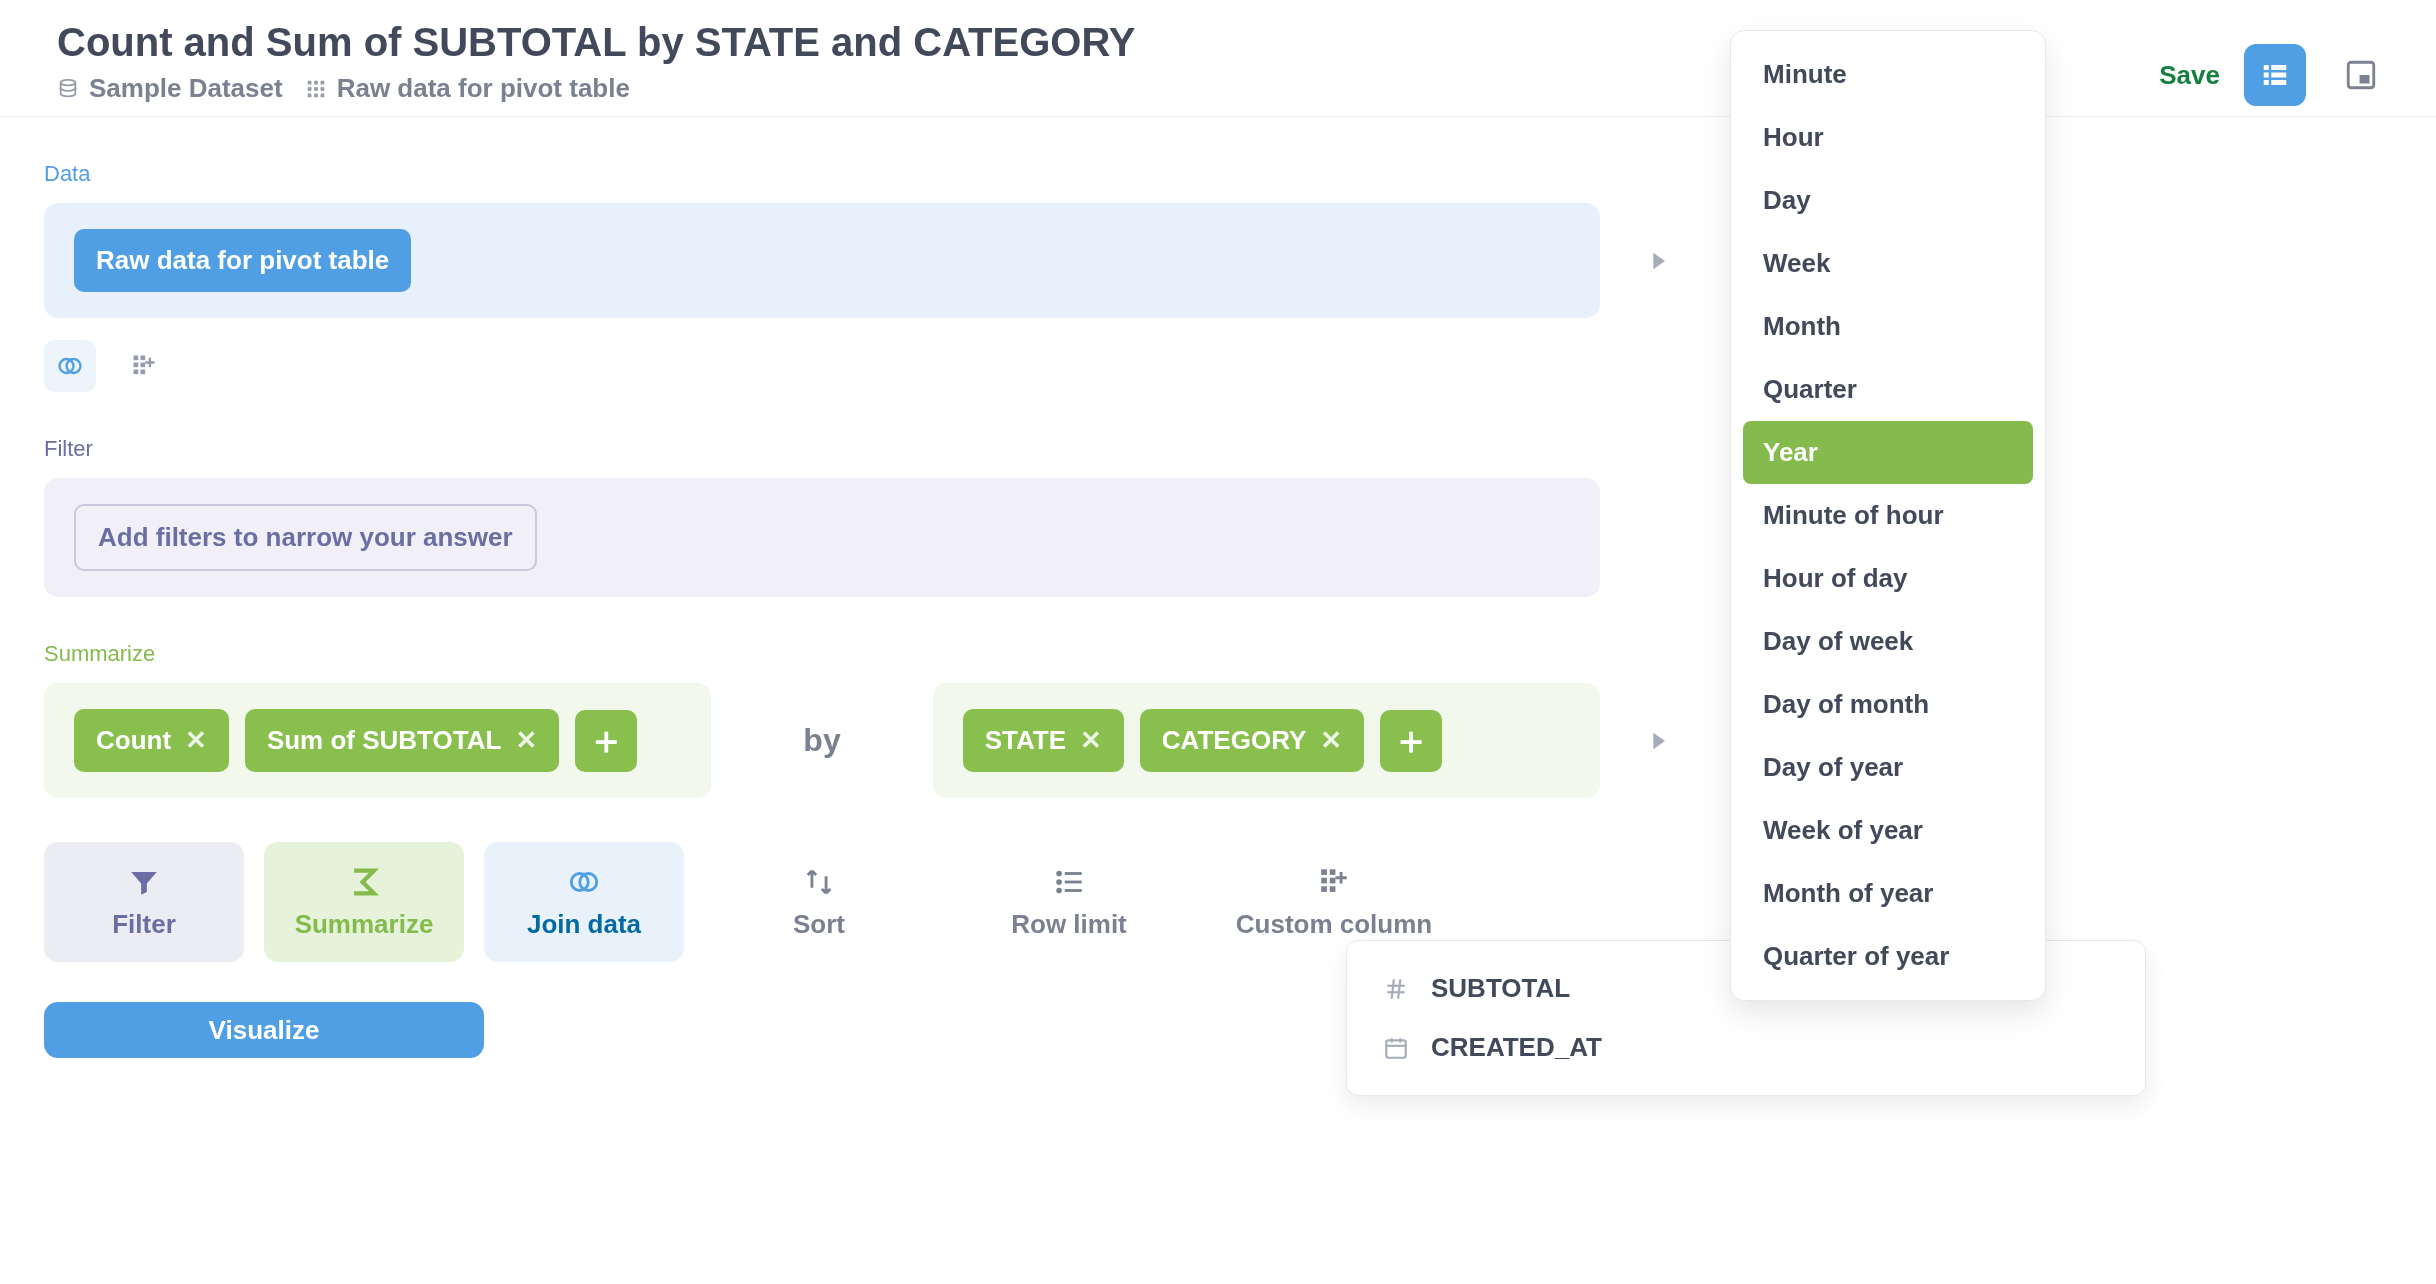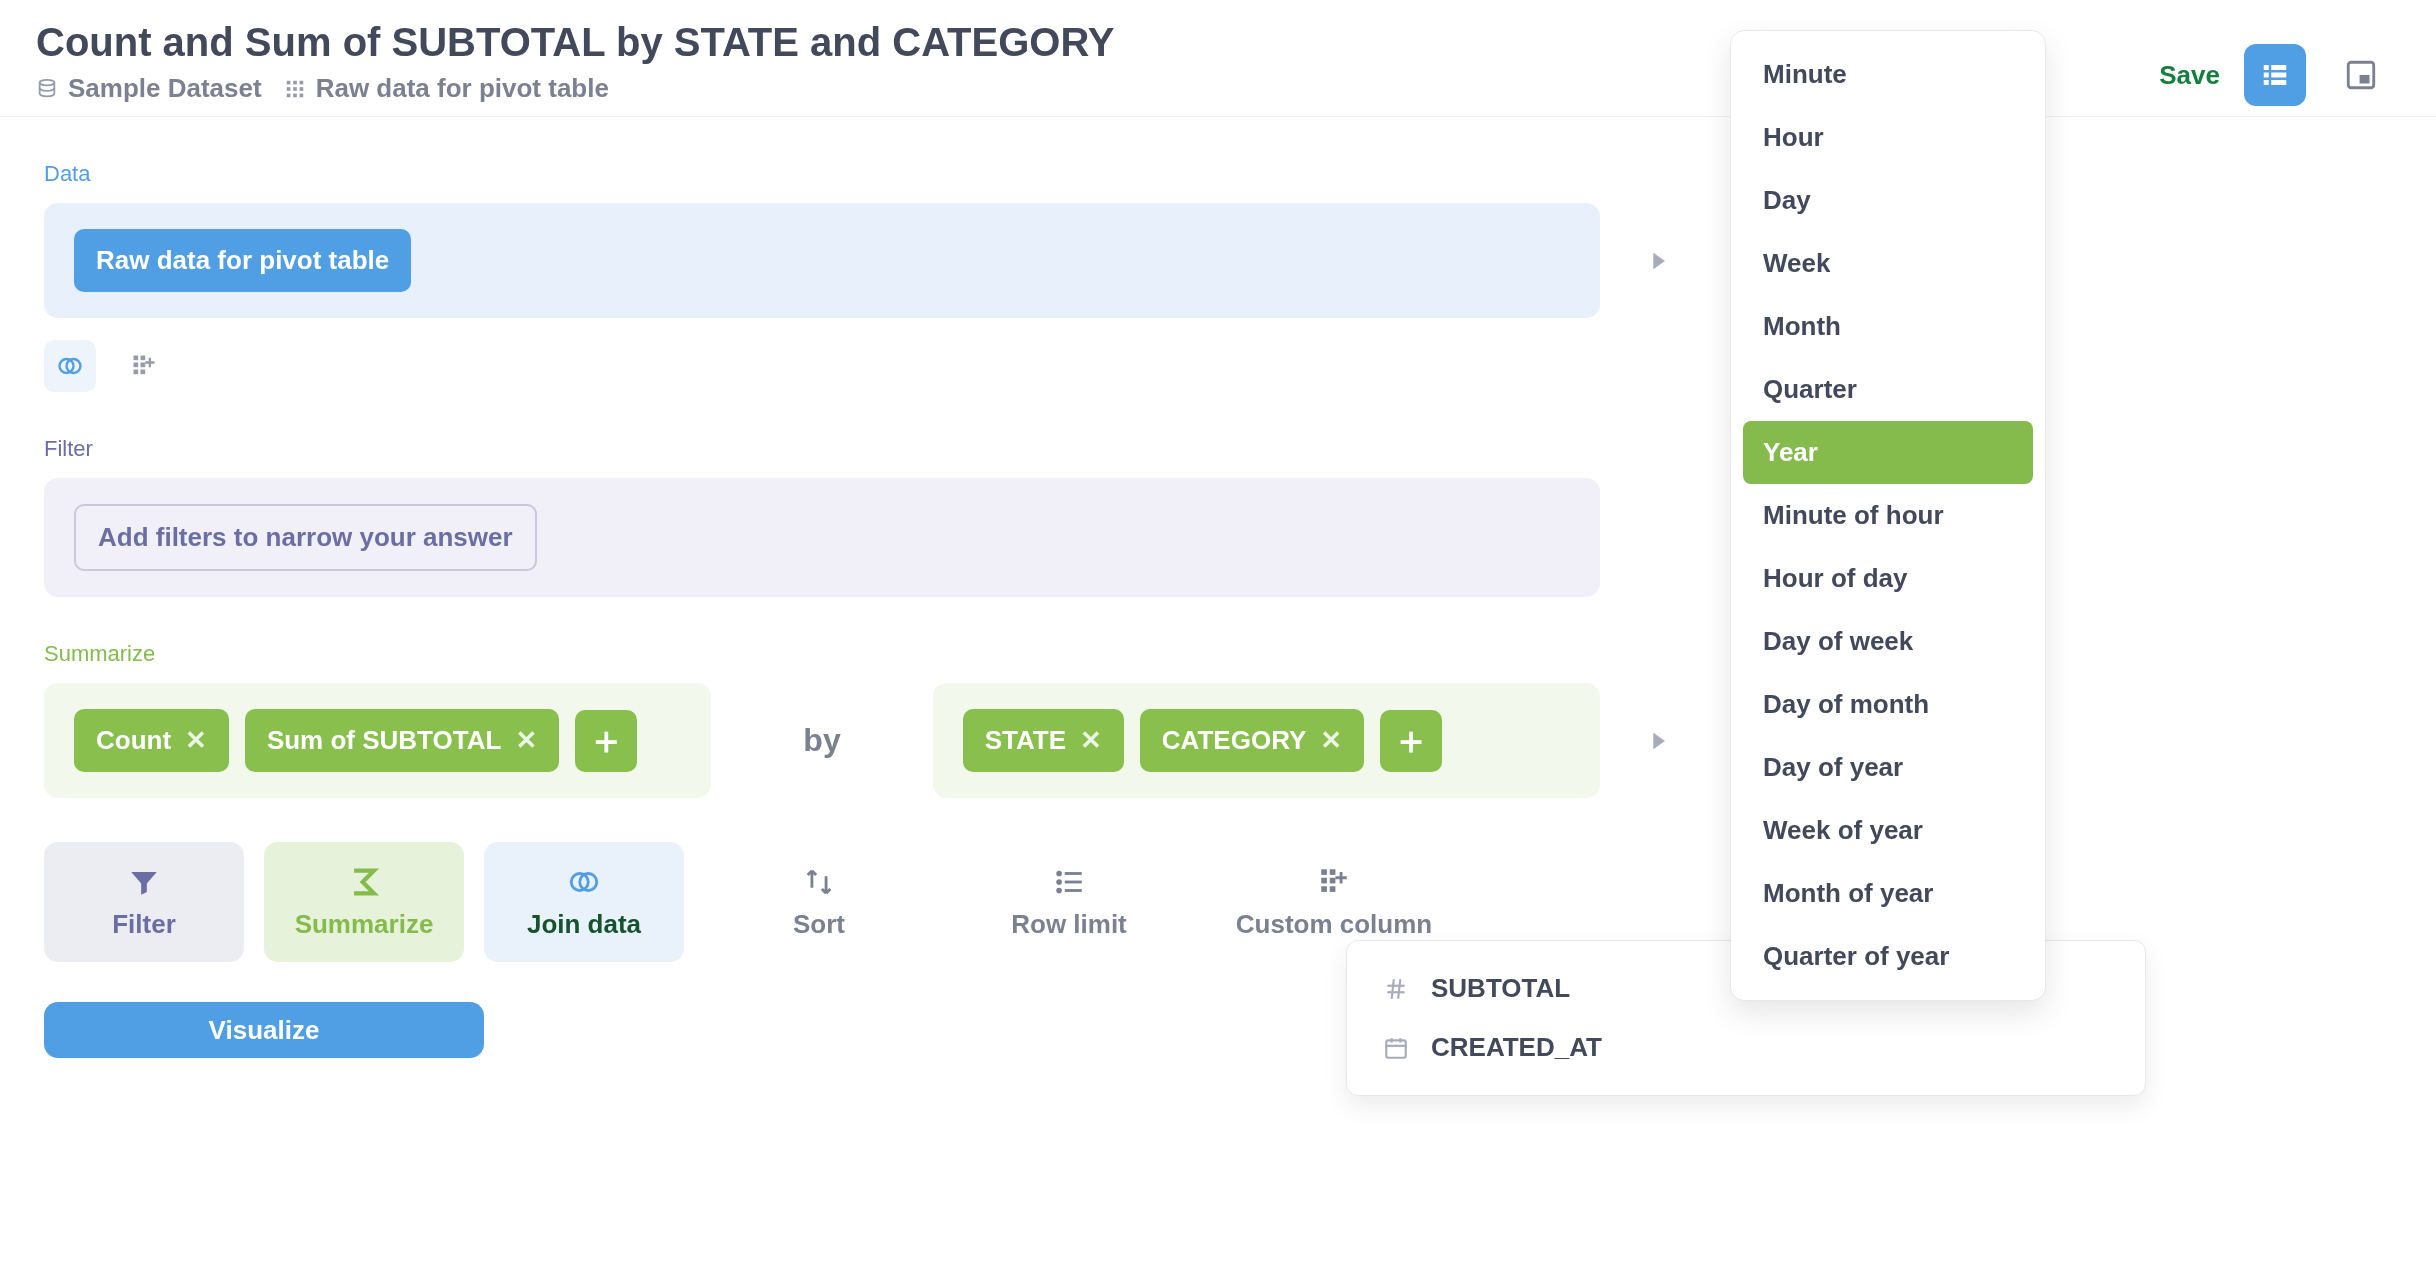--- a/index.html
+++ b/index.html
@@ -1,18 +1,18 @@
 <!DOCTYPE html>
 <html><head>
 <meta charset="utf-8">
 <style>
 * { box-sizing: border-box; margin: 0; padding: 0; font-family: -apple-system, BlinkMacSystemFont, "Segoe UI", Helvetica, Arial, sans-serif; }
 body { width: 2436px; height: 1284px; transform-origin: top left; background: #fff; }
 .page { position: relative; width: 100%; height: 100%; }
-.header { padding: 20px 36px 12px; border-bottom: 1px solid #eef0f2; position: relative; }
+.header { padding: 20px 57px 12px; border-bottom: 1px solid #eef0f2; position: relative; }
 .title { font-size: 40px; font-weight: 800; color: #42495a; }
 .sub { margin-top: 8px; display: flex; gap: 22px; align-items: center; }
 .sub-item { display: flex; align-items: center; gap: 10px; color: #7b8191; font-size: 26px; font-weight: 600; }
 .icon-db { display: inline-block; width: 22px; height: 22px; }
 .icon-grid { display: inline-block; width: 22px; height: 22px; }
 .header-right { position: absolute; right: 44px; top: 44px; display: flex; align-items: center; gap: 24px; }
 .save { color: #15803d; font-size: 26px; font-weight: 800; }
 .sq-btn { width: 62px; height: 62px; border-radius: 12px; display: flex; align-items: center; justify-content: center; }
 .sq-blue { background: #509ee3; color: #fff; }
 .sq-grey { color: #7b8191; }
@@ -36,21 +36,21 @@
 .arrow { position: absolute; right: -72px; top: 50%; transform: translateY(-50%); color: #a6acba; }
 .arrow svg { width: 28px; height: 28px; }
 .x { opacity: .85; font-weight: 700; }
 .small-row { margin-top: 22px; display: flex; gap: 22px; }
 .small-btn { width: 52px; height: 52px; border-radius: 10px; background: #eef4fb; display:flex; align-items:center; justify-content:center; }
 .by { color: #7b8191; font-size: 32px; font-weight: 700; }
 .actions { margin-top: 44px; display: flex; gap: 20px; align-items: stretch; }
 .act { width: 200px; height: 120px; border-radius: 14px; display:flex; flex-direction:column; align-items:center; justify-content:center; gap: 10px; font-size: 26px; font-weight: 800; }
 .act-filter { background: #ececf3; color: #6a6ea3; }
 .act-sum { background: #e6f2d9; color: #84bb4c; }
-.act-join { background: #e9f2fb; color: #14532d; }
+.act-join { background: #e9f2fb; color: #0369a1; }
 .act-plain { color: #7b8191; width: 230px; }
 .viz-btn { margin-top: 40px; width: 440px; height: 56px; border-radius: 14px; background: #509ee3; color:#fff; font-size: 26px; font-weight: 800; display:flex; align-items:center; justify-content:center; }
 .popover { position: absolute; left: 1346px; top: 940px; width: 800px; background:#fff; border: 1px solid #e6e8eb; border-radius: 12px; box-shadow: 0 10px 25px rgba(0,0,0,0.08); padding: 18px 0; }
 .pop-item { display:flex; align-items:center; gap:20px; padding: 14px 34px; color:#42495a; font-size:26px; font-weight:700; }
 .pop-item .ic { width: 30px; height:30px; color:#a6acba; display:flex; align-items:center; justify-content:center; }
 .menu { position: absolute; left: 1730px; top: 30px; width: 316px; background:#fff; border:1px solid #e6e8eb; border-radius: 14px; box-shadow: 0 12px 30px rgba(0,0,0,0.1); padding: 12px; z-index: 50; }
 .menu-item { padding: 16px 20px; font-size: 26px; font-weight: 600; color: #42495a; border-radius: 8px; }
 .menu-item.active { background: #84bb4c; color: #fff; }
 .sect-gap { height: 44px; }
 svg { display:block; }

